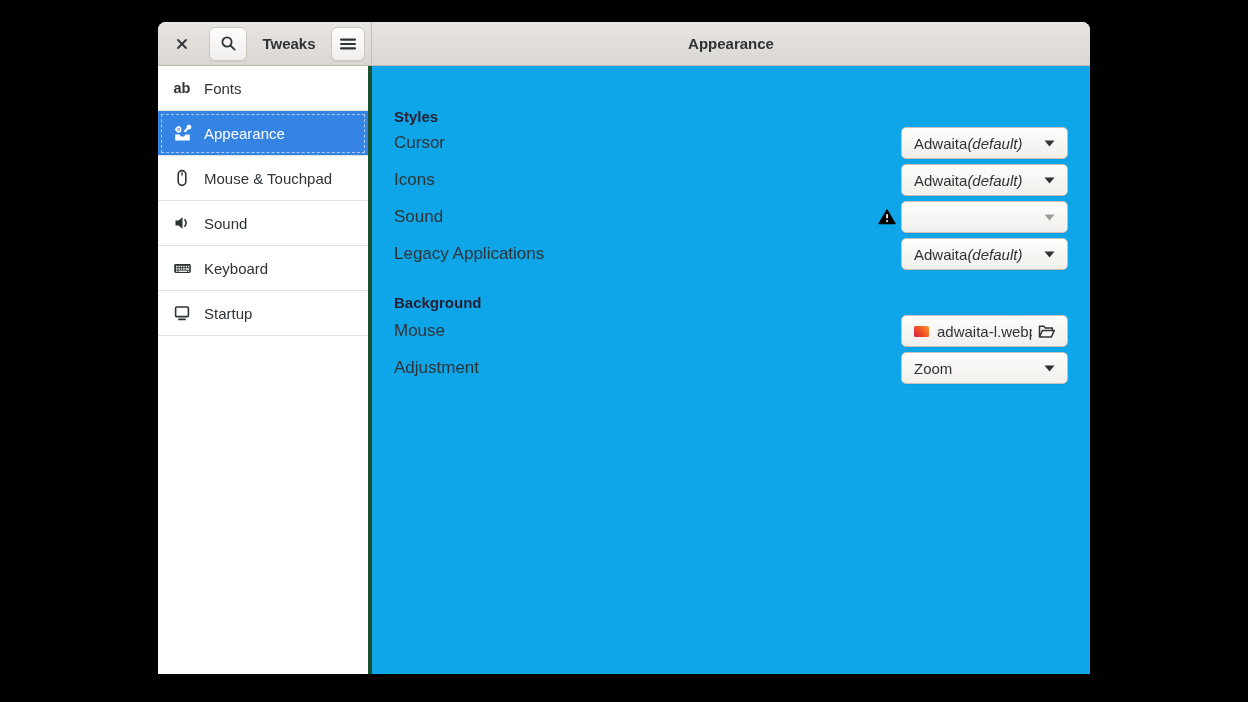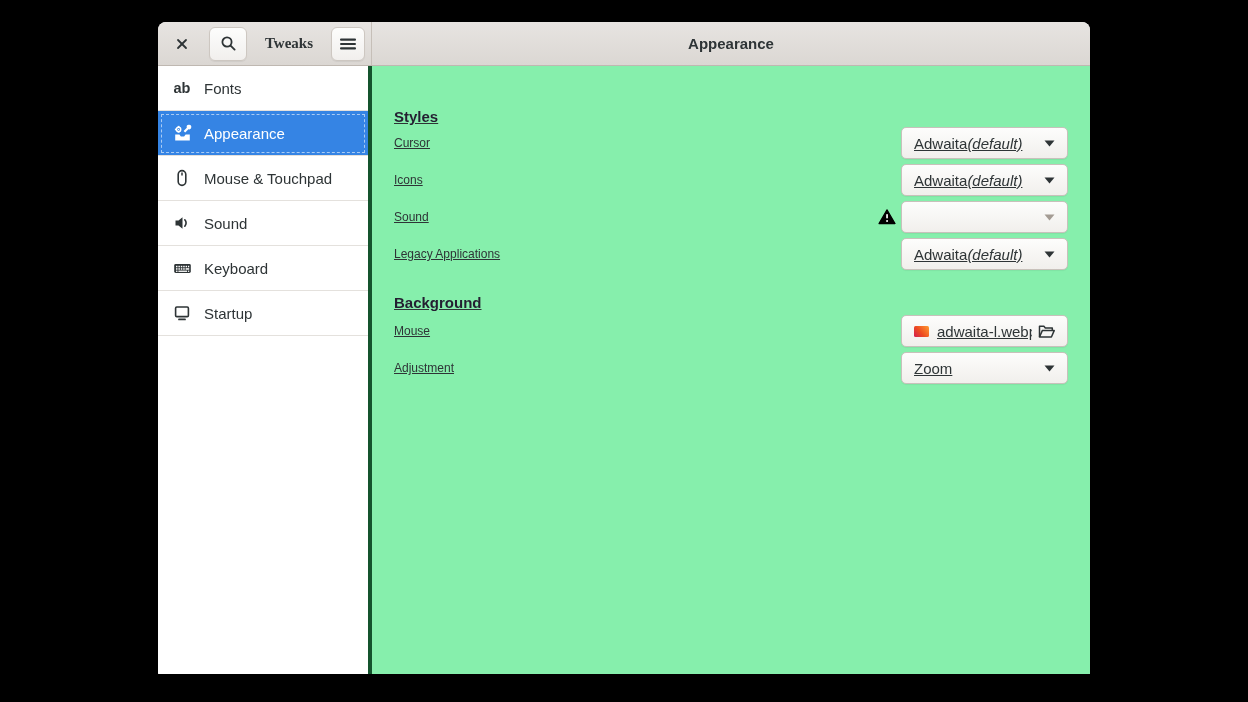--- a/index.html
+++ b/index.html
@@ -21,21 +21,20 @@
     grid-column: 1 / 3; grid-row: 1;
     display: flex;
     background: linear-gradient(to bottom, #e7e4e1, #dbd7d3);
     border-bottom: 1px solid #bfb8b1;
   }
   .titlebar-left {
     width: 214px; flex: 0 0 214px;
     display: flex; align-items: center;
     padding: 0 6px 0 12px;
     border-right: 1px solid #c6bfb8;
-    font-family: Liberation Serif, serif;
   }
   .titlebar-right {
     flex: 1; display: flex; align-items: center; justify-content: center;
   }
   .hb-title { font-weight: bold; font-size: 15px; color: #2e3436; }
   .app-title { flex: 1; text-align: center; }
 
   .hb-button {
     display: flex; align-items: center; justify-content: center;
     border: 1px solid #cdc7c1; border-radius: 6px;
@@ -74,36 +73,35 @@
   }
   .side-item.selected {
     background: #3584e4; color: #ffffff;
     outline: 1px dashed #a9cbf4; outline-offset: -4px;
   }
   .fonts-glyph { font-weight: bold; font-size: 14.5px; letter-spacing: 0; }
 
   
   .content {
     grid-column: 2; grid-row: 2;
-    background: #86efac;
+    background: #0ea5e9;
     padding: 41px 22px 0 22px;
     overflow: hidden;
-    text-decoration: underline;
   }
   .section-title {
     font-weight: bold; font-size: 15px; line-height: 20px; color: #241f31;
   }
   .section-title.bg { margin-top: 23px; }
   .row {
     height: 32px; display: flex; align-items: center;
     margin-top: 5px;
   }
   .row.first { margin-top: 0; }
   .row.img-row { margin-top: 2px; }
-  .row-label { font-size: 12px; color: #2e3436; flex: 1; }
+  .row-label { font-size: 17px; color: #2e3436; flex: 1; }
 
   .combo {
     width: 167px; height: 32px; flex: 0 0 167px;
     display: flex; align-items: center;
     padding: 0 12px;
     border: 1px solid #c8c1bb; border-radius: 5px;
     background: linear-gradient(to bottom, #fdfdfc, #f1efec);
     box-shadow: 0 1px 1px rgba(0,0,0,0.05);
     font-size: 15px; color: #2e3436;
     cursor: pointer;

